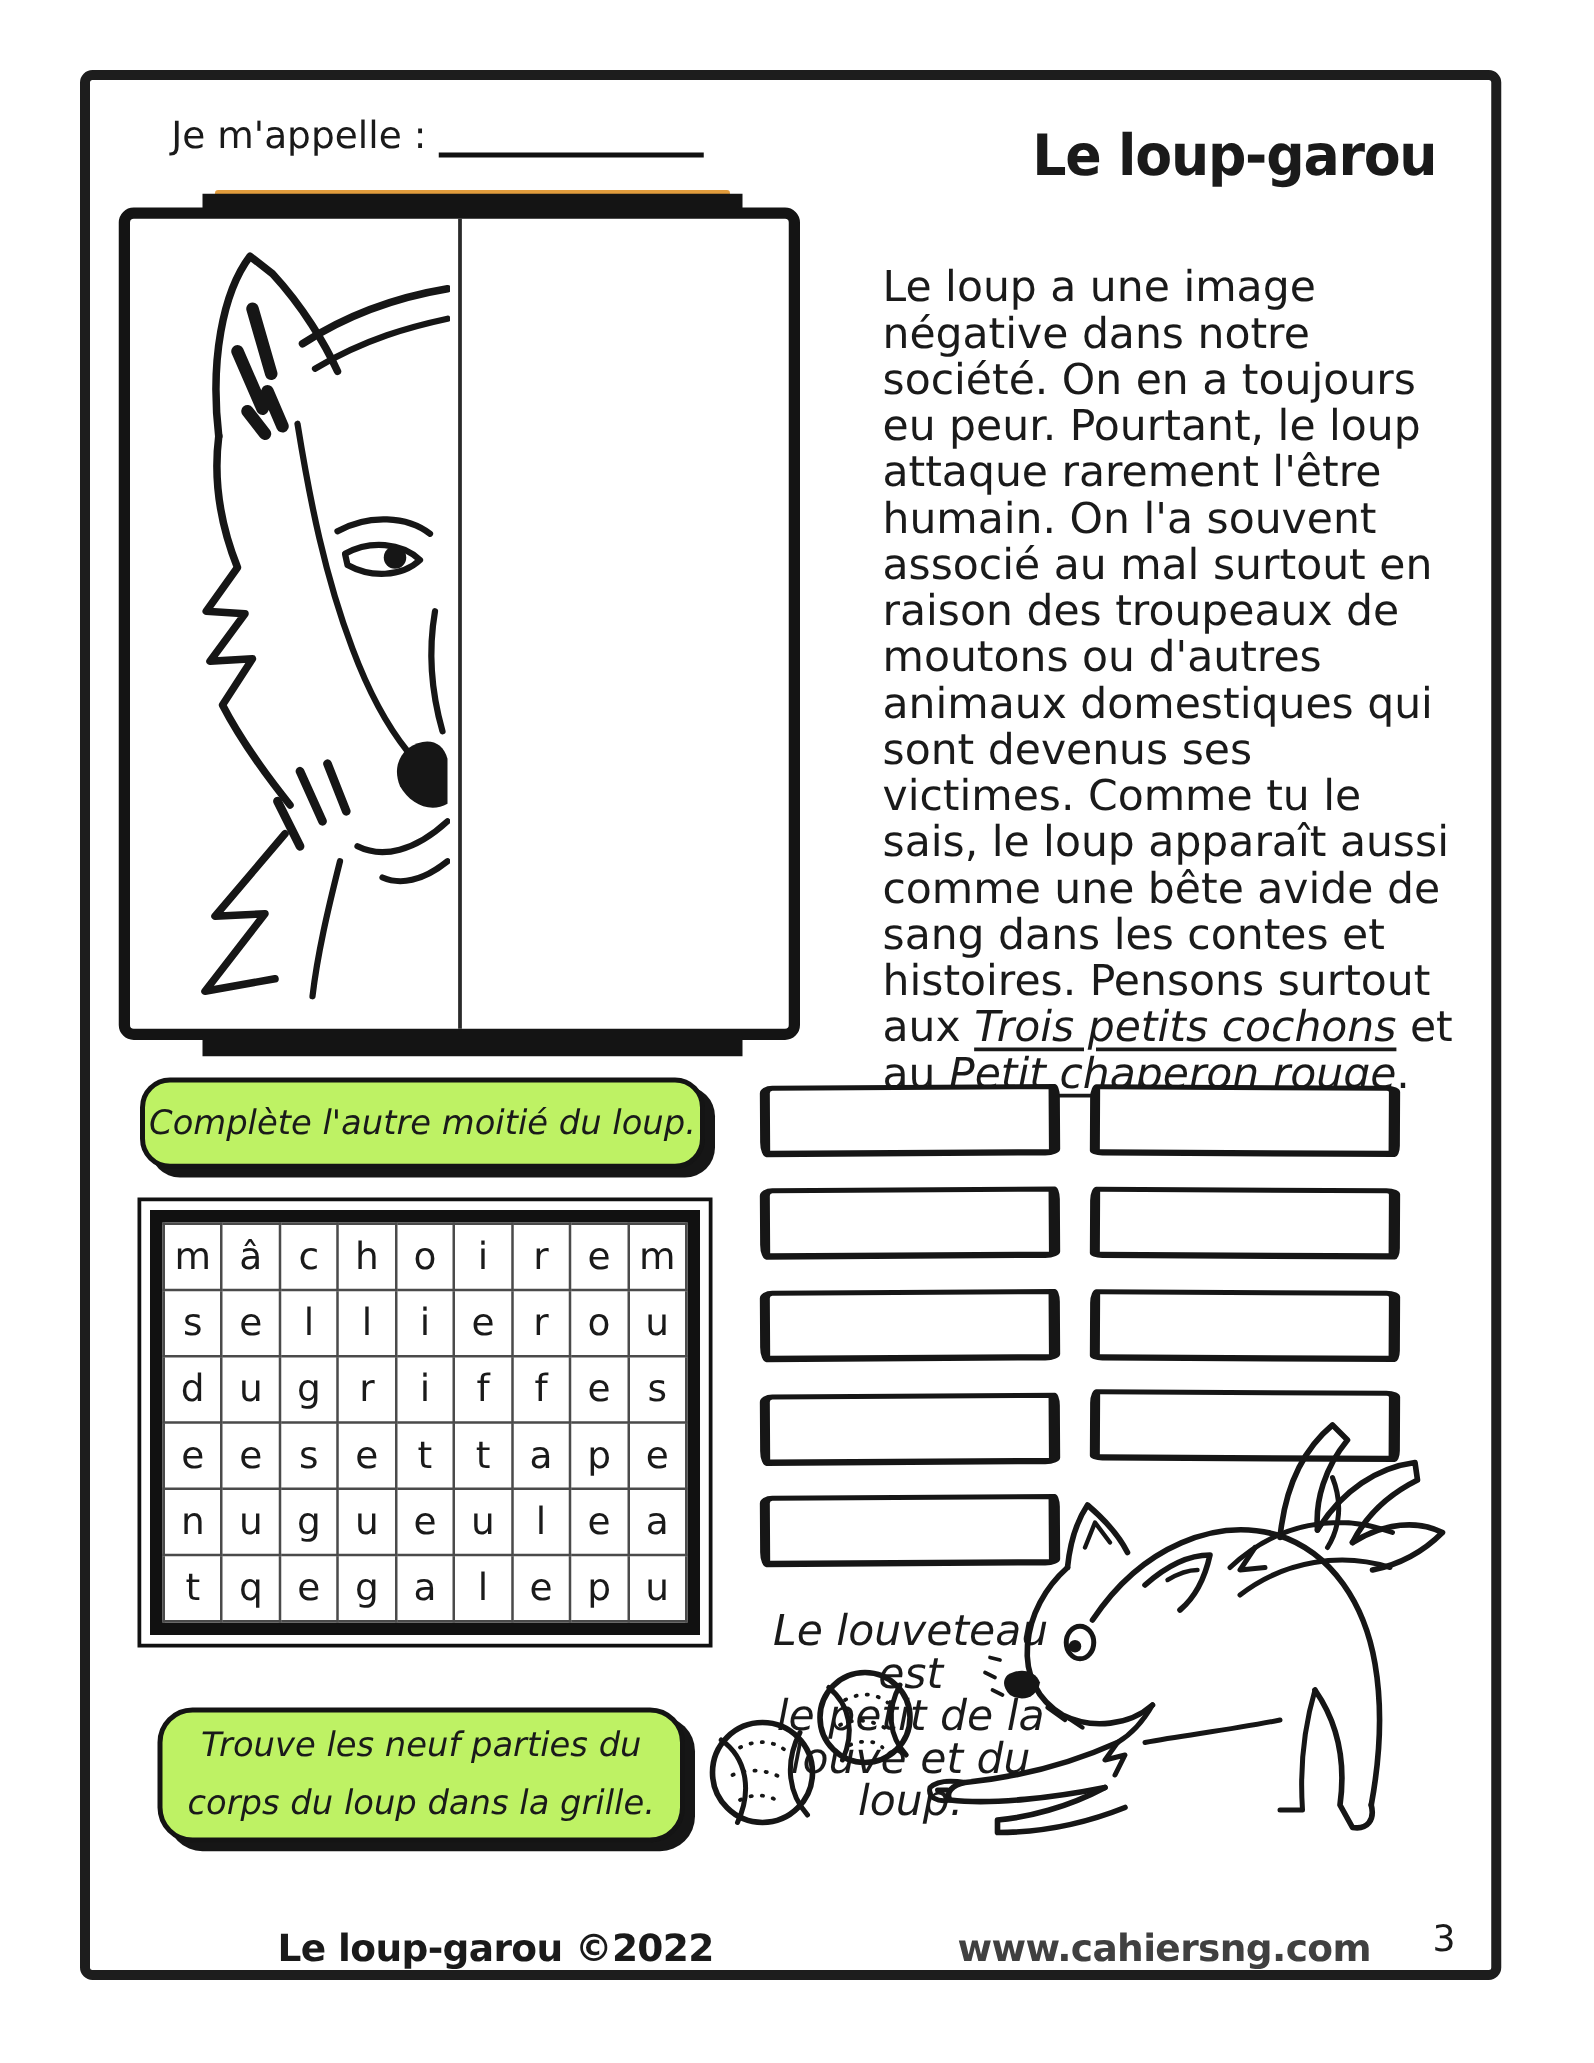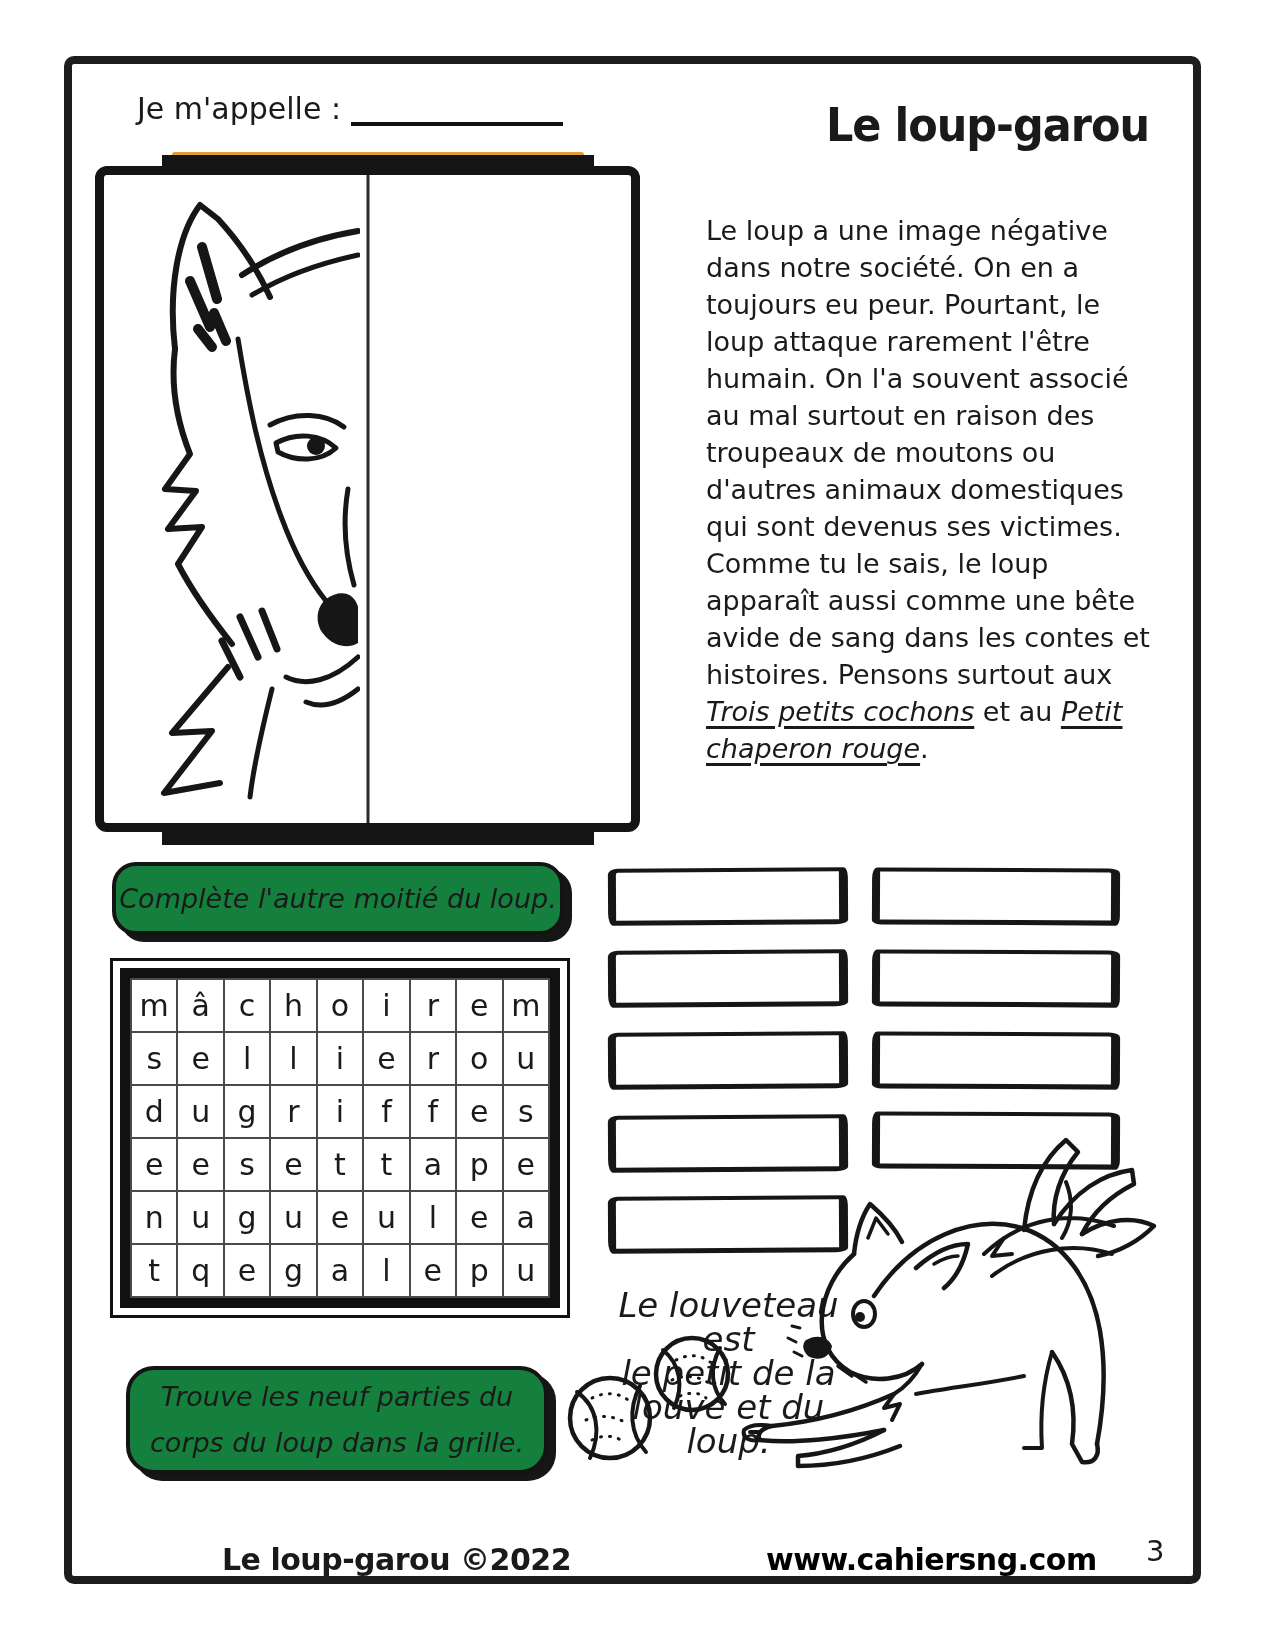--- a/index.html
+++ b/index.html
@@ -24,26 +24,26 @@
     border:9px solid #141414; border-radius:12px; box-sizing:border-box; background:#fff;
   }
   .frame-accent-top { position:absolute; left:68px; top:-23px; width:412px; height:5px; background:#e29c3c; border-radius:3px; }
   .frame-bar-top { position:absolute; left:58px; top:-20px; width:432px; height:15px; background:#141414; }
   .frame-bar-bottom { position:absolute; left:58px; bottom:-22px; width:432px; height:16px; background:#141414; }
   .frame-divider { position:absolute; left:50%; top:0; width:3px; height:100%; background:#2a2a2a; transform:translateX(-50%); }
   .halfwolf { position:absolute; left:16px; top:14px; }
   
   .intro {
     position:absolute; left:706px; top:212px; width:460px;
-    font-size:27px; line-height:37px;
+    font-size:34px; line-height:37px;
   }
   .story { font-style:italic; text-decoration:underline; text-decoration-thickness:2.5px; text-underline-offset:5px; }
   
   .speech-box {
-    position:absolute; background:#15803d; border:4px solid #141414;
+    position:absolute; background:#bef264; border:4px solid #141414;
     box-shadow:8px 7px 0 #161616; display:flex; align-items:center; justify-content:center;
     font-style:italic; text-align:center; box-sizing:border-box;
   }
   .box-complete { left:112px; top:862px; width:452px; height:73px; border-radius:24px; font-size:27px; white-space:nowrap; }
   .box-find { left:126px; top:1366px; width:422px; height:108px; border-radius:28px; font-size:27px; line-height:46px; padding:0 16px; }
   
   .grid-outer {
     position:absolute; left:110px; top:958px; width:460px; height:360px;
     border:3px solid #111; padding:7px; box-sizing:border-box; background:#fff;
   }
@@ -61,21 +61,21 @@
     border-radius:10px 4px 12px 5px / 6px 10px 5px 12px;
   }
   .blank:nth-child(odd)  { transform:rotate(-0.35deg); }
   .blank:nth-child(even) { transform:rotate(0.3deg); border-radius:5px 11px 4px 10px / 11px 5px 9px 4px; }
   
   .caption { position:absolute; left:606px; top:1288px; width:245px; text-align:center; font-style:italic; font-size:34px; line-height:34px; }
   
   .pup-scene { position:absolute; left:552px; top:1126px; }
   
   .footer-left { position:absolute; left:222px; top:1542px; font-size:30px; font-weight:bold; letter-spacing:-0.5px; }
-  .footer-site { position:absolute; left:766px; top:1542px; font-size:30px; font-weight:bold; color:#000000; letter-spacing:-0.5px; }
+  .footer-site { position:absolute; left:766px; top:1542px; font-size:30px; font-weight:bold; color:#404040; letter-spacing:-0.5px; }
   .page-number { position:absolute; left:1146px; top:1534px; font-size:29px; }
   svg .ink { stroke:#161616; fill:none; stroke-linecap:round; stroke-linejoin:round; }
 </style>
 </head>
 <body>
 
 <div class="page">
   <div class="page-border"></div>
 
   <div class="name-row">

